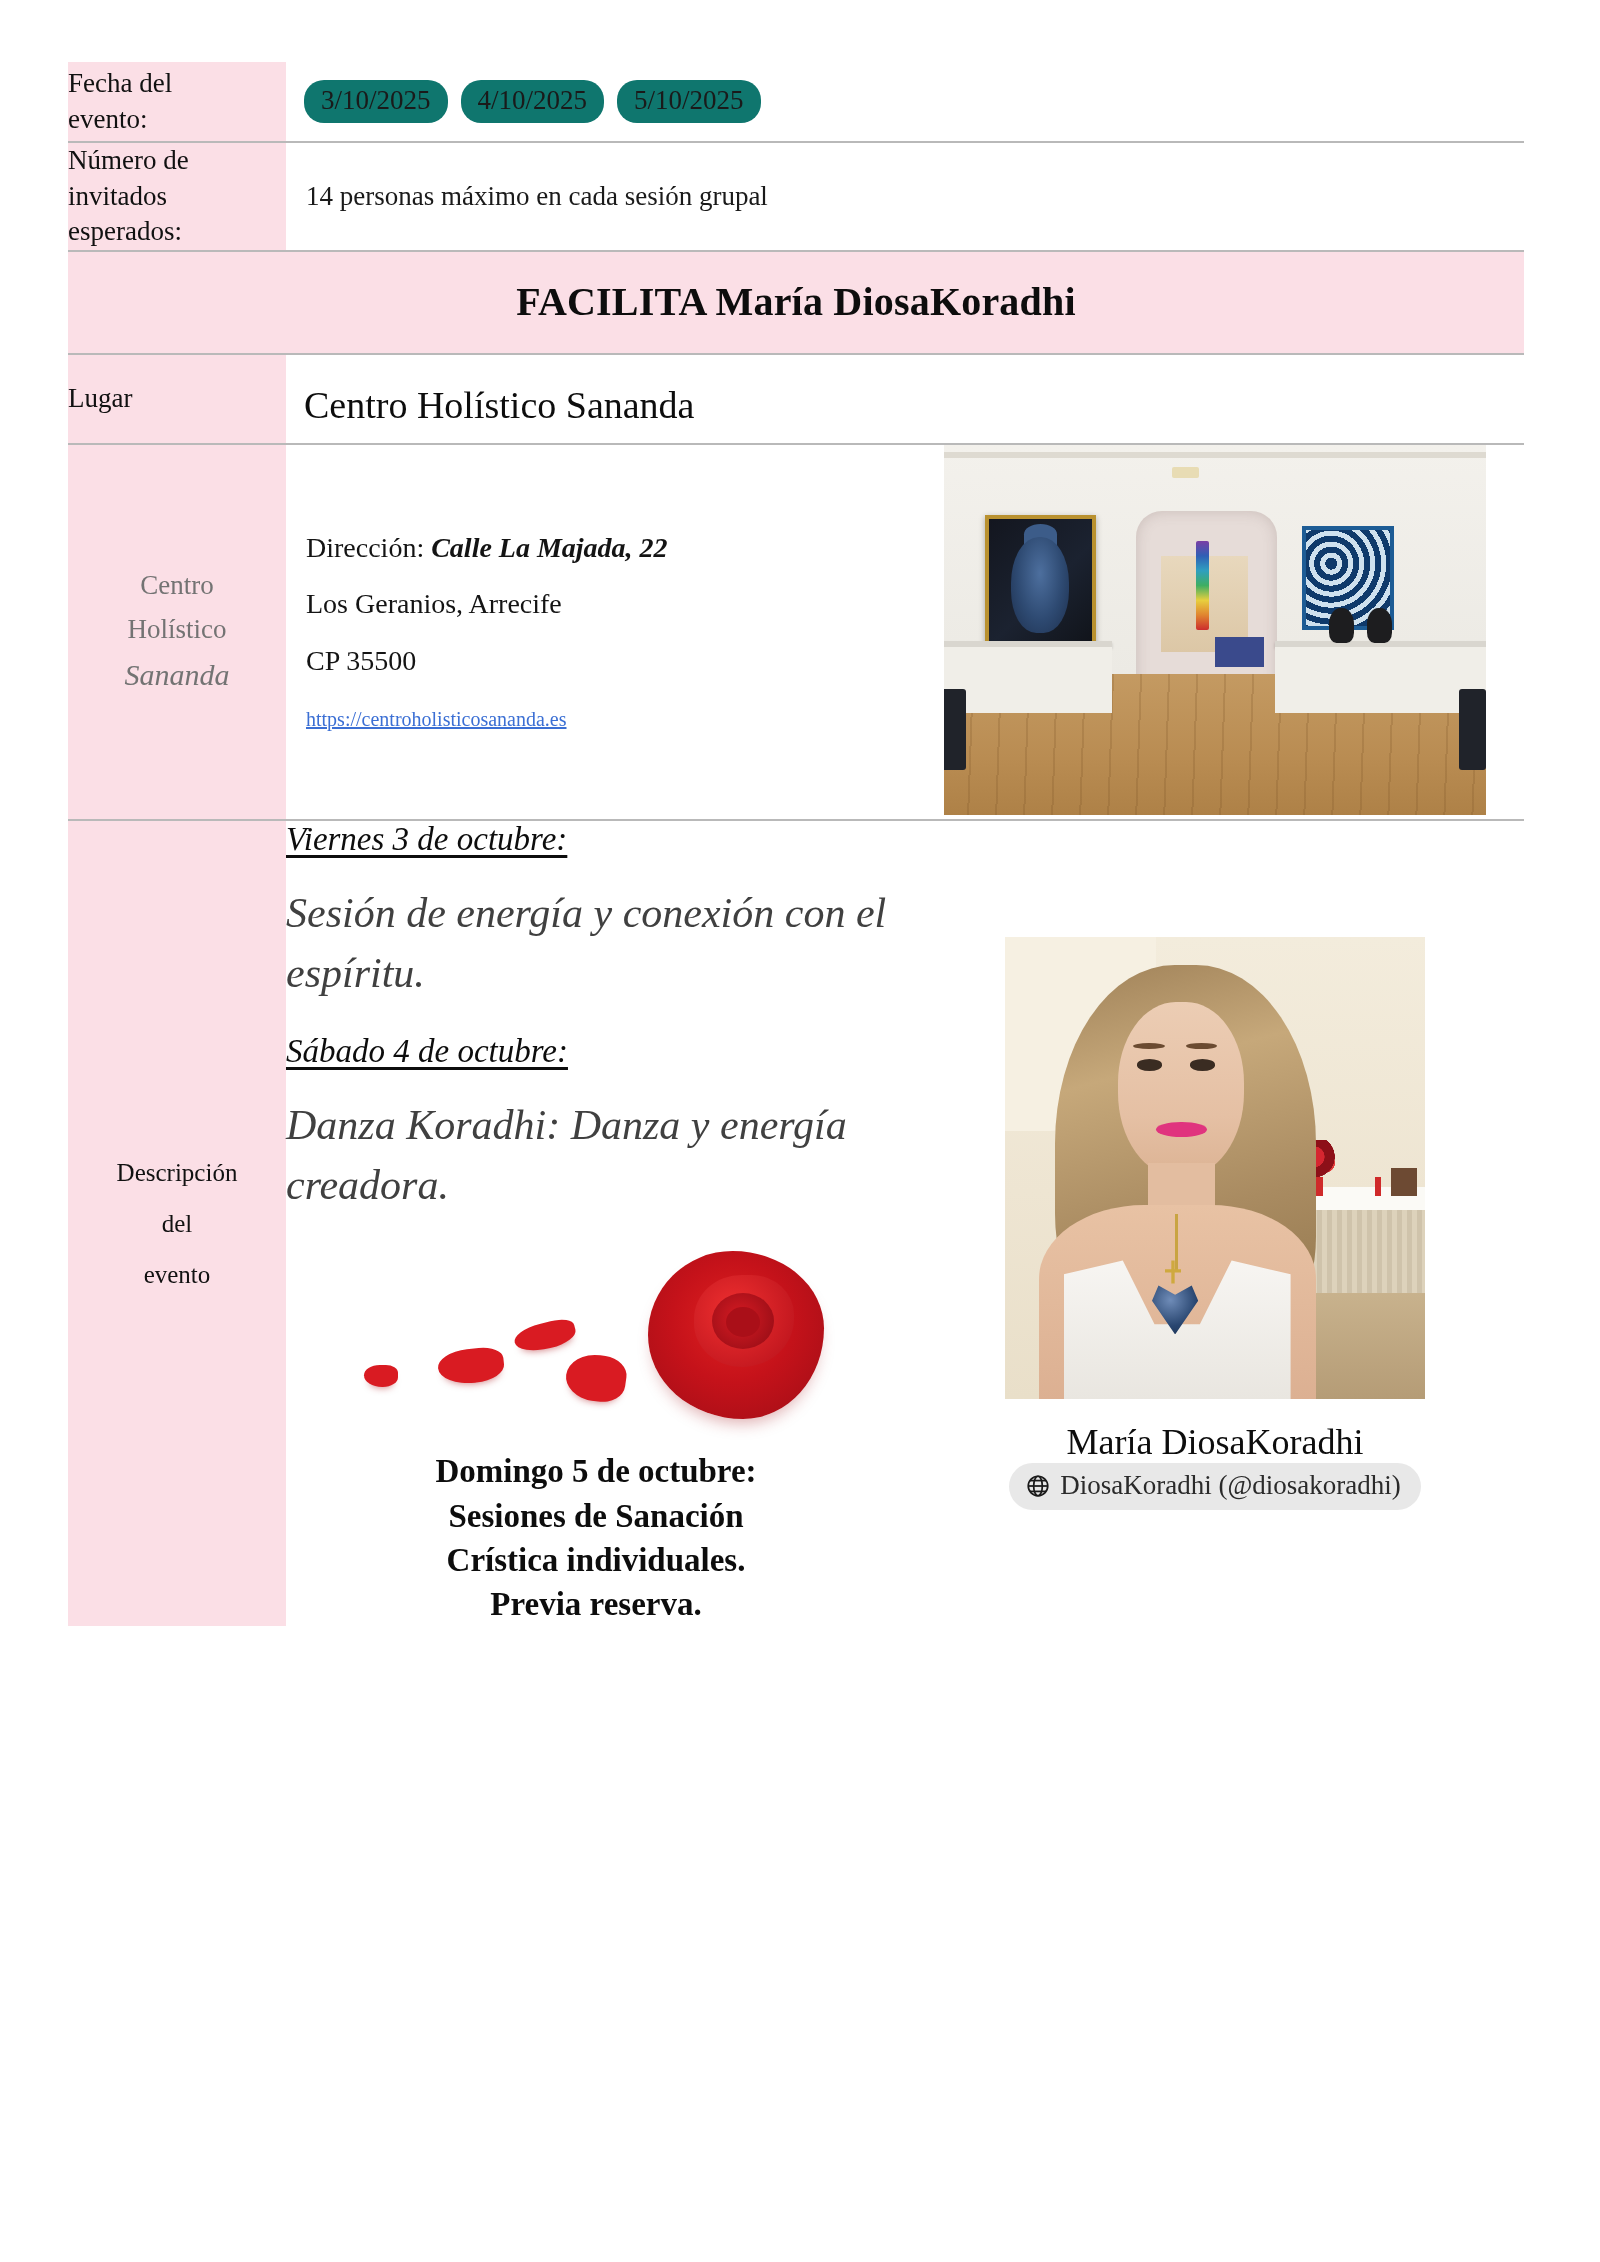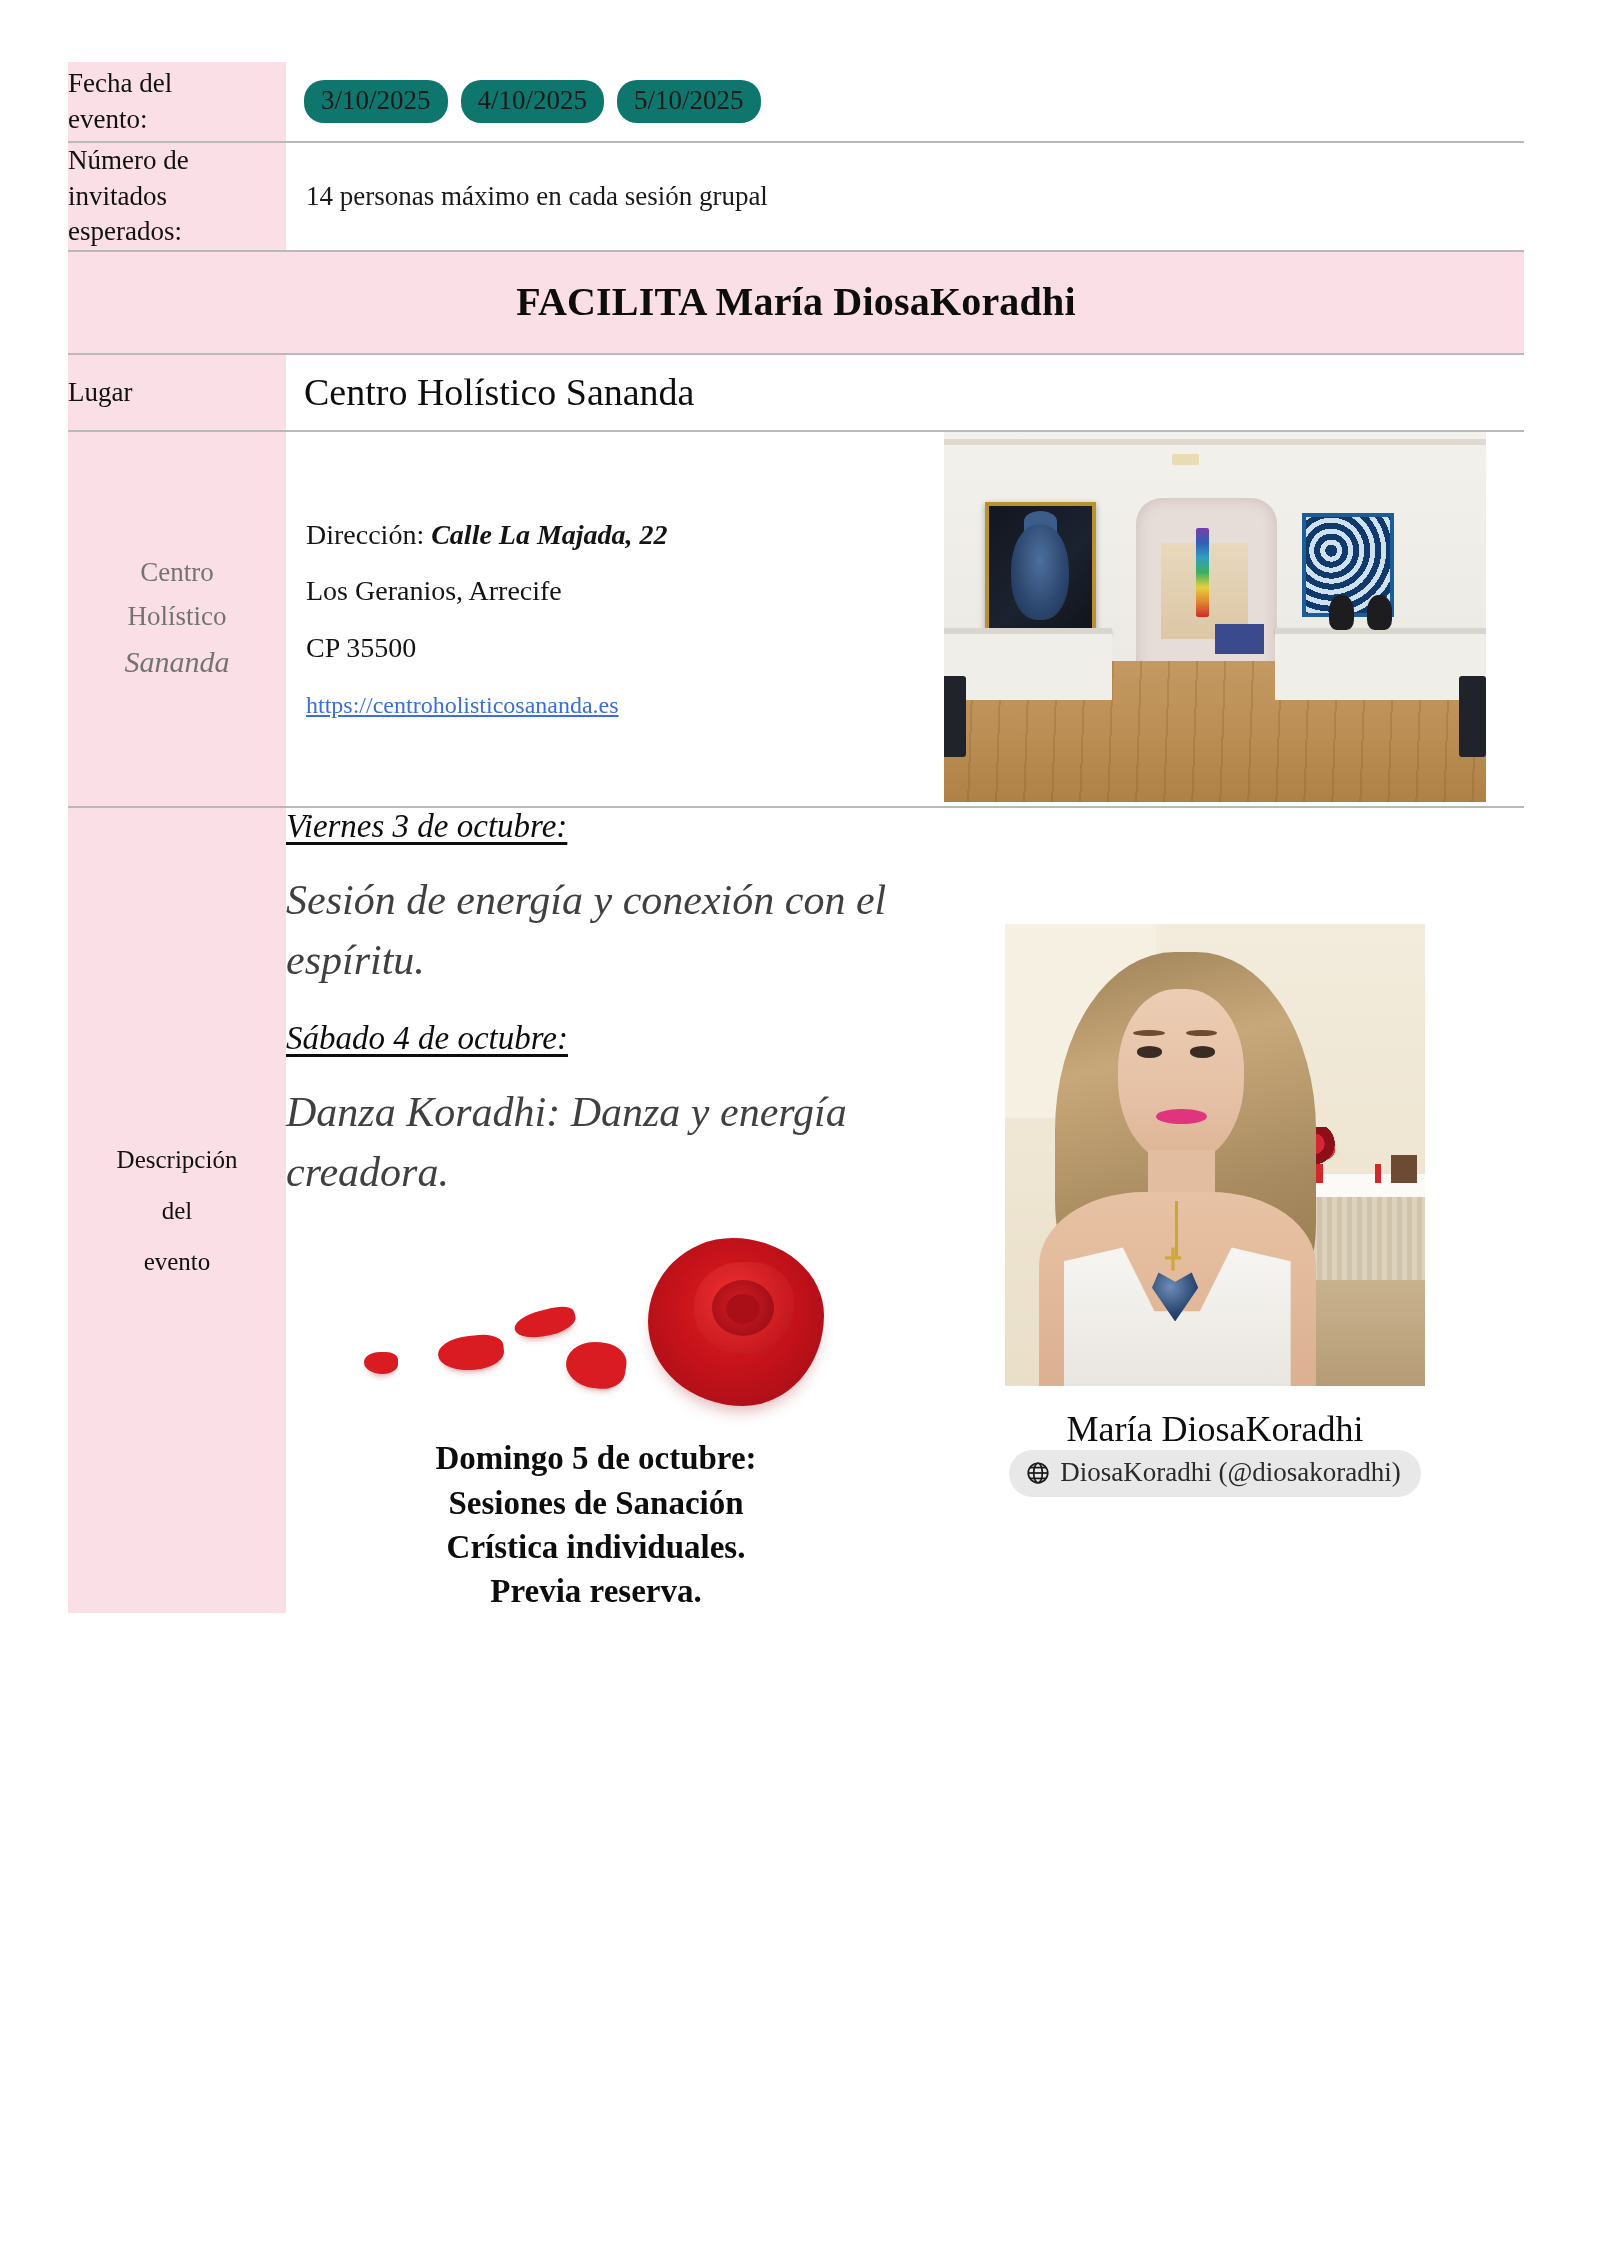--- a/index.html
+++ b/index.html
@@ -77,36 +77,36 @@
     font-size:40px;
     font-weight:bold;
     letter-spacing:.2px;
     padding:26px 0 28px;
     color:#0d0d0d;
   }
 
   
   .lugar-val{
     font-size:38px;
-    padding:15px 0 16px 18px;
+    padding:28px 0 16px 18px;
     color:#0d0d0d;
   }
 
   
   .addr{
     padding:36px 10px 34px 20px;
     font-size:28px;
     line-height:2.02;
     color:#141414;
   }
   .addr .it{font-style:italic;font-weight:bold;}
   .addr a{
     color:#3b6fd4;
     text-decoration:underline;
-    font-size:24px;
+    font-size:20px;
     margin-top:36px;
   }
 
   
   .photocell{padding:22px 18px 22px 22px;text-align:center;}
   .room{
     width:542px;height:370px;
     position:relative;overflow:hidden;
     background:#e9e5dd;
     display:inline-block;

